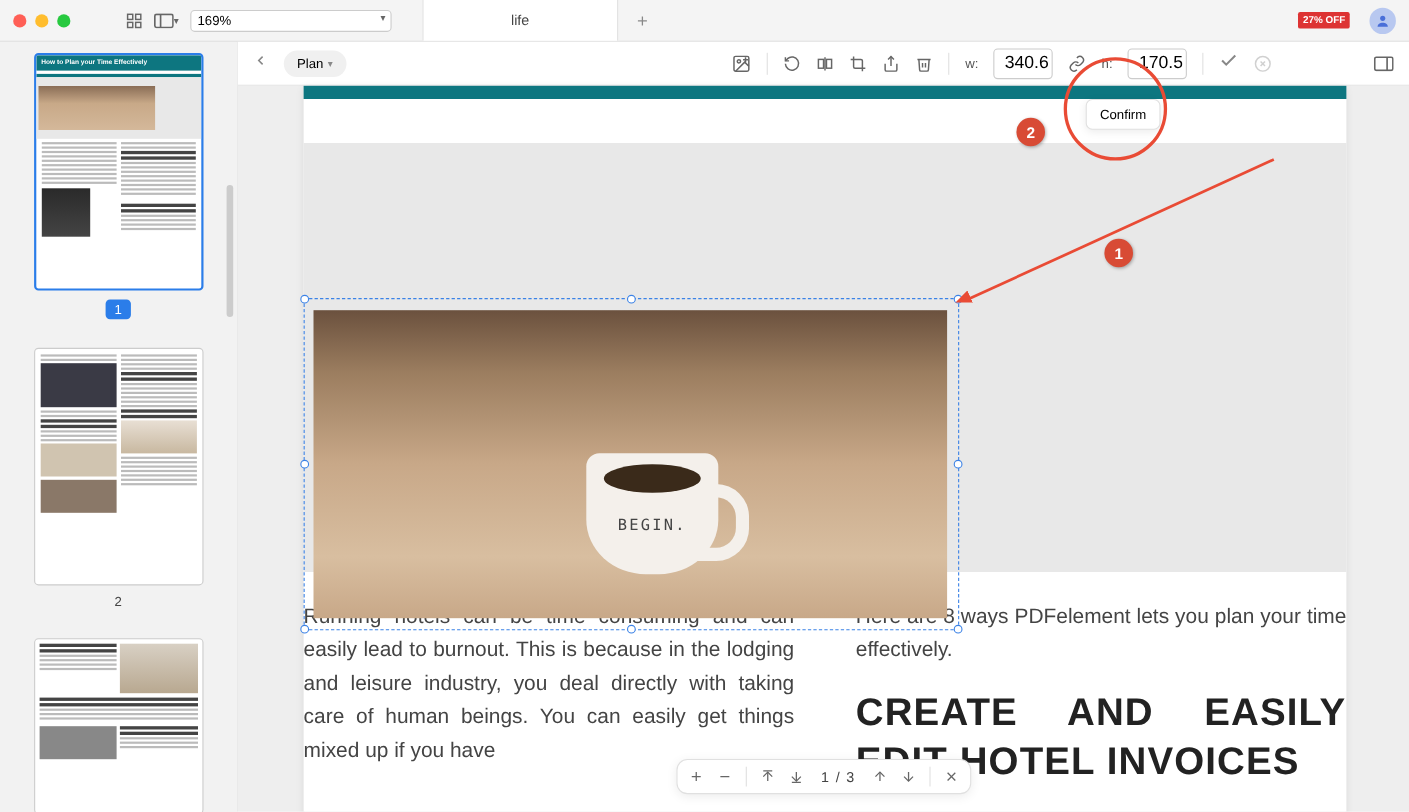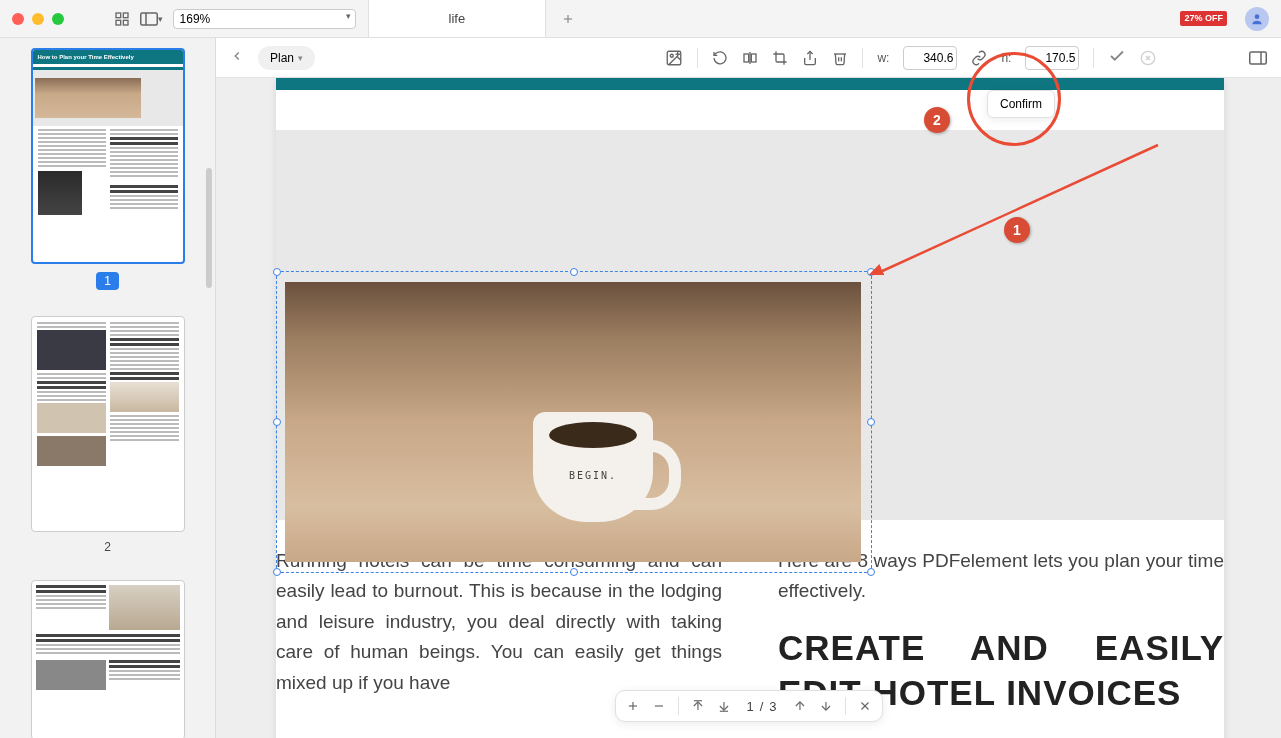--- a/index.html
+++ b/index.html
@@ -9,21 +9,21 @@
   .titlebar { height: 38px; background: #f4f4f4; border-bottom: 1px solid #e0e0e0; display: flex; align-items: center; padding: 0 12px; }
   .traffic-lights { display: flex; gap: 8px; }
   .traffic-light { width: 12px; height: 12px; border-radius: 50%; }
   .tl-red { background: #ff5f56; }
   .tl-yellow { background: #ffbd2e; }
   .tl-green { background: #27c93f; }
   .titlebar-tools { margin-left: 50px; display: flex; align-items: center; gap: 10px; }
   .zoom-select { border: 1px solid #ccc; border-radius: 4px; padding: 2px 20px 2px 6px; font-size: 12px; background: #fff; appearance: none; position: relative; }
   .zoom-wrap { position: relative; display: inline-block; }
   .zoom-wrap::after { content: "▾"; position: absolute; right: 5px; top: 2px; font-size: 9px; color: #666; pointer-events: none; }
-  .tabs { display: flex; margin-left: 12px; height: 100%; align-items: stretch; }
+  .tabs { display: flex; margin-left: 28px; height: 100%; align-items: stretch; }
   .tab { padding: 0 80px; display: flex; align-items: center; font-size: 13px; color: #444; border-right: 1px solid #e0e0e0; border-left: 1px solid #e0e0e0; background: #fff; }
   .add-tab { padding: 0 15px; display: flex; align-items: center; color: #888; cursor: pointer; }
   .promo-badge { margin-left: auto; background: #d33; color: #fff; font-size: 9px; padding: 3px 4px; border-radius: 2px; font-weight: bold; line-height: 1; text-align: center; }
   .avatar { width: 24px; height: 24px; border-radius: 50%; background: #b8c8f0; margin-left: 18px; display: flex; align-items: center; justify-content: center; }
   .avatar svg { width: 14px; height: 14px; color: #4a6fd8; }
 
   
   .layout { display: flex; height: calc(100% - 38px); }
   .sidebar { width: 216px; background: #f2f2f2; border-right: 1px solid #ddd; padding: 10px 14px; overflow-y: auto; position: relative; }
   .sidebar::after { content: ""; position: absolute; right: 3px; top: 130px; width: 6px; height: 120px; background: #ccc; border-radius: 3px; }
@@ -60,21 +60,21 @@
   .main { flex: 1; background: #eee; position: relative; overflow: hidden; }
   
   
   .ctx-toolbar { height: 40px; background: #fff; border-bottom: 1px solid #e4e4e4; display: flex; align-items: center; padding: 0 14px; gap: 14px; }
   .back-btn { color: #888; cursor: pointer; }
   .image-dd { background: #f0f0f0; border-radius: 14px; padding: 5px 12px; font-size: 12px; display: flex; align-items: center; gap: 4px; cursor: pointer; }
   .spacer { flex: 1; }
   .ctx-sep { width: 1px; height: 20px; background: #e0e0e0; }
   .ctx-btn { color: #666; cursor: pointer; display: flex; align-items: center; }
   .dim-label { font-size: 12px; color: #555; }
-  .dim-input { width: 54px; border: 1px solid #ccc; border-radius: 4px; padding: 4px 3px; font-size: 12px; text-align: right; }
+  .dim-input { width: 54px; border: 1px solid #ccc; border-radius: 4px; padding: 4px 3px; font-size: 16px; text-align: right; }
   .confirm-btn { color: #888; cursor: pointer; position: relative; }
   .confirm-circle { position: absolute; width: 94px; height: 94px; border: 3px solid #e94b35; border-radius: 50%; top: 52px; left: 967px; pointer-events: none; z-index: 50; }
   .tooltip { position: absolute; top: 90px; left: 987px; background: #fff; border: 1px solid #e0e0e0; border-radius: 6px; padding: 6px 12px; font-size: 12px; box-shadow: 0 2px 8px rgba(0,0,0,0.08); z-index: 40; }
   .ann-badge { position: absolute; width: 26px; height: 26px; border-radius: 50%; background: #d84b35; color: #fff; font-weight: bold; font-size: 14px; display: flex; align-items: center; justify-content: center; box-shadow: 1px 1px 3px rgba(0,0,0,0.3); z-index: 60; }
   .ann-badge.b1 { top: 217px; left: 1004px; }
   .ann-badge.b2 { top: 107px; left: 924px; }
   .ann-arrow { position: absolute; top: 125px; left: 868px; width: 300px; height: 150px; z-index: 55; pointer-events: none; }
 
   
   .page { position: absolute; top: 40px; left: 60px; width: 948px; background: #fff; box-shadow: 0 2px 8px rgba(0,0,0,0.1); }
@@ -82,21 +82,21 @@
   .page-gray { height: 390px; background: #e8e8e8; position: relative; margin-top: 40px; }
   .sel-box { position: absolute; top: 141px; left: 0px; width: 596px; height: 302px; border: 1px dashed #3b82e6; }
   .sel-handle { position: absolute; width: 8px; height: 8px; background: #fff; border: 1px solid #3b82e6; border-radius: 50%; }
   .sh-tl { top: -4px; left: -4px; } .sh-t { top: -4px; left: calc(50% - 4px); } .sh-tr { top: -4px; right: -4px; }
   .sh-l { top: calc(50% - 4px); left: -4px; } .sh-r { top: calc(50% - 4px); right: -4px; }
   .sh-bl { bottom: -4px; left: -4px; } .sh-b { bottom: -4px; left: calc(50% - 4px); } .sh-br { bottom: -4px; right: -4px; }
   .photo { position: absolute; top: 10px; left: 8px; right: 10px; bottom: 10px; background: linear-gradient(180deg, #6b513e 0%, #9b7d5f 20%, #c8a888 50%, #d8bea0 80%, #c8a888 100%); }
   .mug { position: absolute; left: 50%; top: 50%; transform: translate(-40px, -10px); width: 120px; height: 110px; background: #f4f0eb; border-radius: 12px 12px 45% 45%; }
   .mug::before { content: ""; position: absolute; top: 10px; left: 16px; right: 16px; height: 26px; background: #3a2a1a; border-radius: 50%; }
   .mug::after { content: ""; position: absolute; right: -28px; top: 28px; width: 36px; height: 46px; border: 12px solid #f4f0eb; border-left: none; border-radius: 0 30px 30px 0; }
-  .mug-label { position: absolute; top: 58px; left: 0; right: 0; text-align: center; font-size: 10px; letter-spacing: 2px; color: #444; font-family: monospace; }
+  .mug-label { position: absolute; top: 58px; left: 0; right: 0; text-align: center; font-size: 14px; letter-spacing: 2px; color: #444; font-family: monospace; }
 
   .page-cols { display: flex; gap: 56px; padding: 26px 0 40px 0; }
   .page-col { flex: 1; }
   .body-text { font-size: 19px; line-height: 1.6; color: #444; text-align: justify; }
   .headline { font-size: 35px; font-weight: 900; color: #222; letter-spacing: 1px; margin-top: 18px; text-align: justify; line-height: 1.3; font-family: Arial Black, sans-serif; }
 
   
   .float-bar { position: absolute; bottom: 16px; left: 50%; transform: translateX(-50%); background: #fff; border: 1px solid #e0e0e0; border-radius: 10px; box-shadow: 0 2px 10px rgba(0,0,0,0.08); display: flex; align-items: center; padding: 6px 10px; gap: 12px; z-index: 30; }
   .fb-sep { width: 1px; height: 18px; background: #e0e0e0; }
   .fb-btn { color: #666; cursor: pointer; display: flex; }

